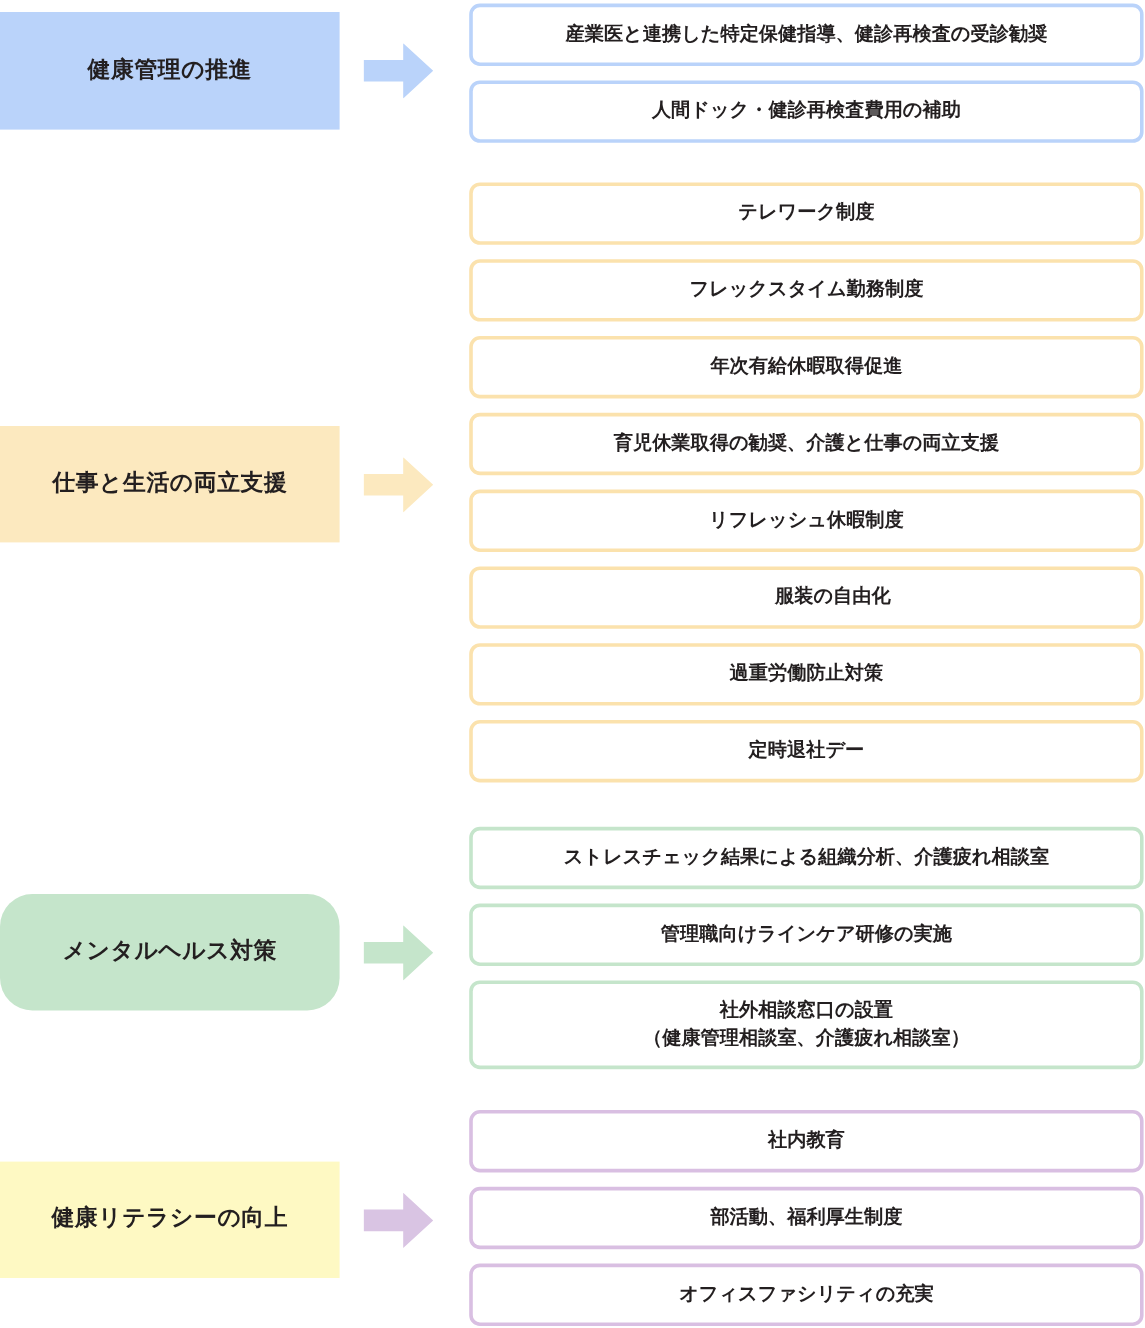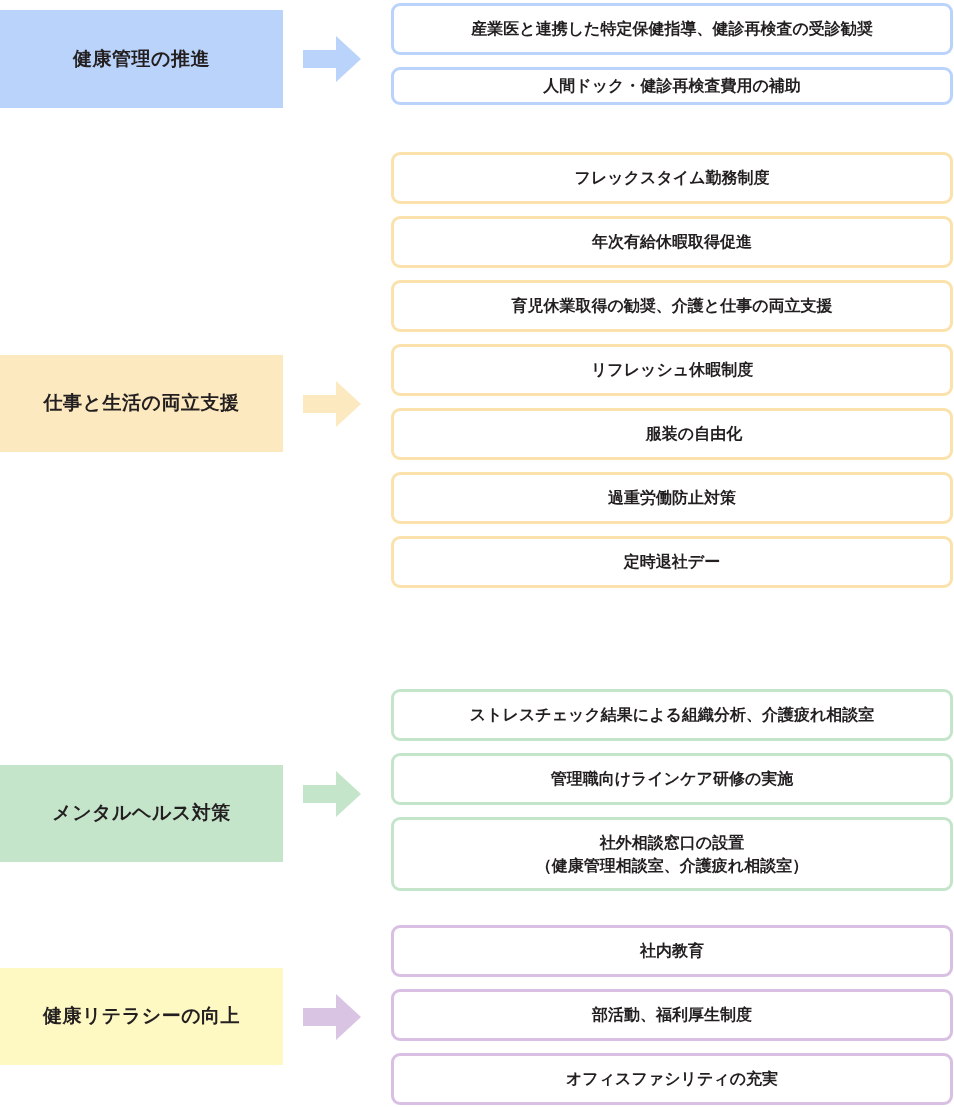--- a/index.html
+++ b/index.html
@@ -89,33 +89,36 @@
     </div>
     <div class="arrow" style="top: 36px;">
       <svg viewBox="0 0 58 46" xmlns="http://www.w3.org/2000/svg" aria-hidden="true">
         <path d="M0 14 L33 14 L33 0 L58 23 L33 46 L33 32 L0 32 Z" fill="#bad3fa"></path>
       </svg>
     </div>
     <div class="box-col" style="top: 3px;">
       <div class="item-box" style="height: 52px; border-color: rgb(186, 211, 250);">
         <div class="item-text">産業医と連携した特定保健指導、健診再検査の受診勧奨</div>
       </div>
-      <div class="item-box" style="height: 38px; border-color: rgb(186, 211, 250);">
+      <div class="item-box" style="height: 52px; border-color: rgb(186, 211, 250);">
         <div class="item-text">人間ドック・健診再検査費用の補助</div>
       </div>
     </div>
     <div class="cat-plate" style="top: 355px; height: 97px; background: rgb(252, 233, 191);">
       <div class="cat-label">仕事と生活の両立支援</div>
     </div>
     <div class="arrow" style="top: 381px;">
       <svg viewBox="0 0 58 46" xmlns="http://www.w3.org/2000/svg" aria-hidden="true">
         <path d="M0 14 L33 14 L33 0 L58 23 L33 46 L33 32 L0 32 Z" fill="#fce9bf"></path>
       </svg>
     </div>
     <div class="box-col" style="top: 152px;">
+      <div class="item-box" style="height: 52px; border-color: rgb(251, 226, 173);">
+        <div class="item-text">テレワーク制度</div>
+      </div>
       <div class="item-box" style="height: 52px; border-color: rgb(251, 226, 173);">
         <div class="item-text">フレックスタイム勤務制度</div>
       </div>
       <div class="item-box" style="height: 52px; border-color: rgb(251, 226, 173);">
         <div class="item-text">年次有給休暇取得促進</div>
       </div>
       <div class="item-box" style="height: 52px; border-color: rgb(251, 226, 173);">
         <div class="item-text">育児休業取得の勧奨、介護と仕事の両立支援</div>
       </div>
       <div class="item-box" style="height: 52px; border-color: rgb(251, 226, 173);">
@@ -124,21 +127,21 @@
       <div class="item-box" style="height: 52px; border-color: rgb(251, 226, 173); padding-left: 44px;">
         <div class="item-text">服装の自由化</div>
       </div>
       <div class="item-box" style="height: 52px; border-color: rgb(251, 226, 173);">
         <div class="item-text">過重労働防止対策</div>
       </div>
       <div class="item-box" style="height: 52px; border-color: rgb(251, 226, 173);">
         <div class="item-text">定時退社デー</div>
       </div>
     </div>
-    <div class="cat-plate" style="top: 765px; height: 97px; background: rgb(197, 229, 203);">
+    <div class="cat-plate" style="top: 745px; height: 97px; background: rgb(197, 229, 203); border-radius: 27px;">
       <div class="cat-label">メンタルヘルス対策</div>
     </div>
     <div class="arrow" style="top: 771px;">
       <svg viewBox="0 0 58 46" xmlns="http://www.w3.org/2000/svg" aria-hidden="true">
         <path d="M0 14 L33 14 L33 0 L58 23 L33 46 L33 32 L0 32 Z" fill="#c5e5cb"></path>
       </svg>
     </div>
     <div class="box-col" style="top: 689px;">
       <div class="item-box" style="height: 52px; border-color: rgb(197, 229, 203);">
         <div class="item-text">ストレスチェック結果による組織分析、介護疲れ相談室</div>

